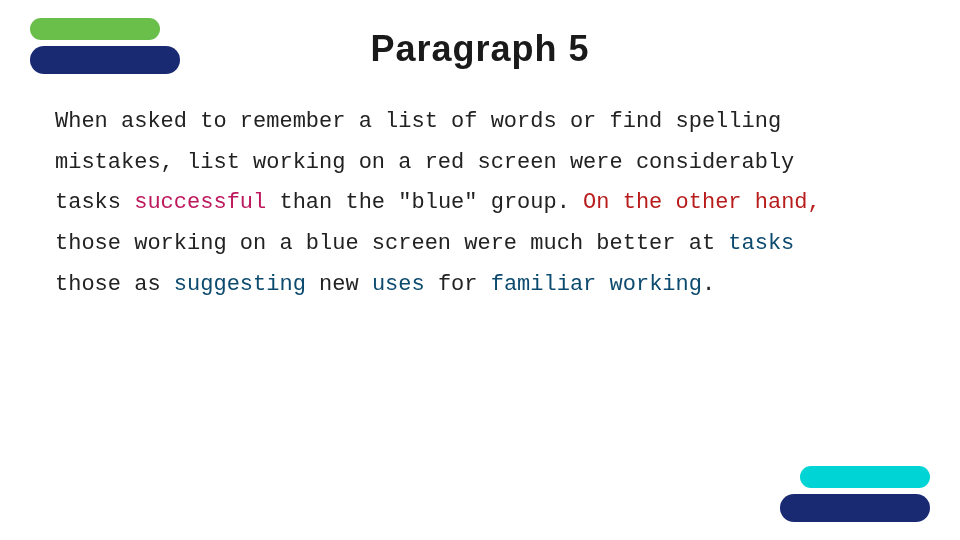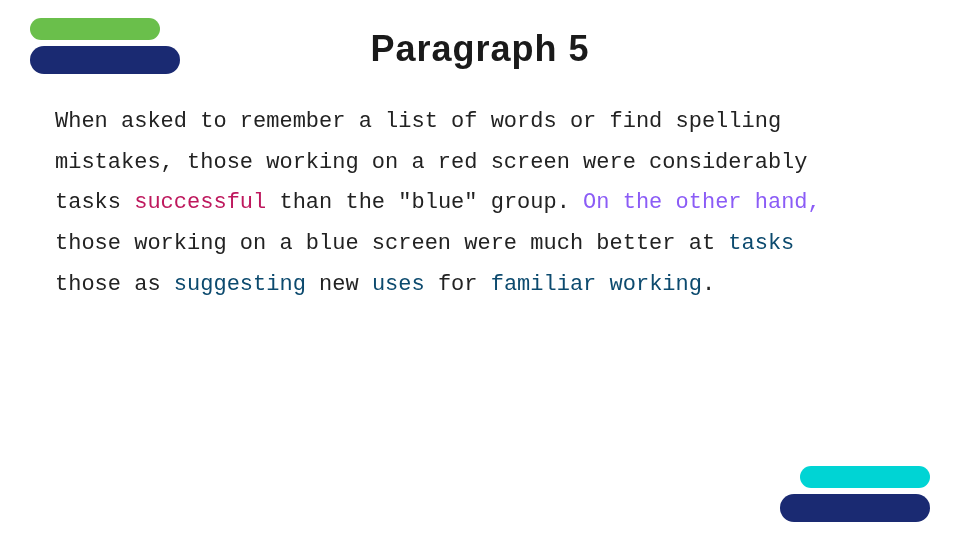--- a/index.html
+++ b/index.html
@@ -76,21 +76,21 @@
 
     .text-red {
       color: #be185d;
     }
 
     .text-blue {
       color: #0c4a6e;
     }
 
     .text-orange {
-      color: #8b5cf6;
+      color: #b91c1c;
     }
 
     
     .bottom-bars {
       position: absolute;
       bottom: 18px;
       right: 30px;
       display: flex;
       flex-direction: column;
       align-items: flex-end;
@@ -118,21 +118,21 @@
 
   <div class="header-bars">
     <div class="bar-green"></div>
     <div class="bar-navy"></div>
   </div>
 
   <div class="slide-title">Paragraph 5</div>
 
   <div class="paragraph-content">
     <span>When asked to remember a list of words or find  spelling</span><br>
-    <span>mistakes, those working on a red screen were considerably</span><br>
+    <span>mistakes, list working on a red screen were considerably</span><br>
     <span>tasks </span><span class="text-red">successful</span><span> than the "blue" group. </span><span class="text-orange">On the  other hand,</span><br>
     <span>those working on a blue screen were much better at </span><span class="text-blue">tasks</span><br>
     <span>those as </span><span class="text-blue">suggesting</span><span> new </span><span class="text-blue">uses</span><span> for </span><span class="text-blue">familiar working</span><span>.</span>
   </div>
 
   <div class="bottom-bars">
     <div class="bar-cyan"></div>
     <div class="bar-navy-bottom"></div>
   </div>
 

